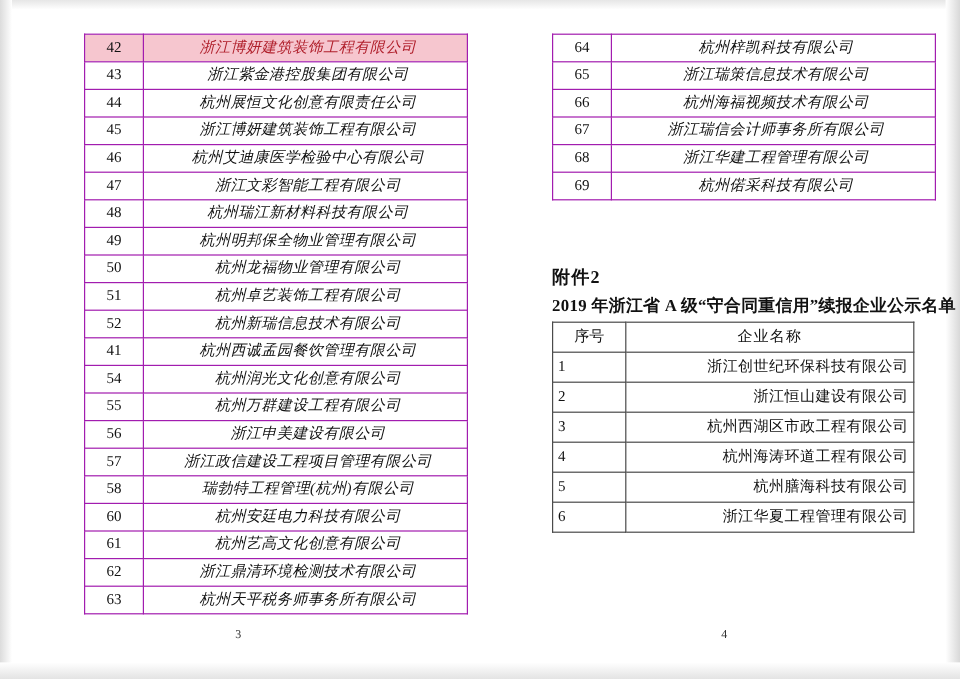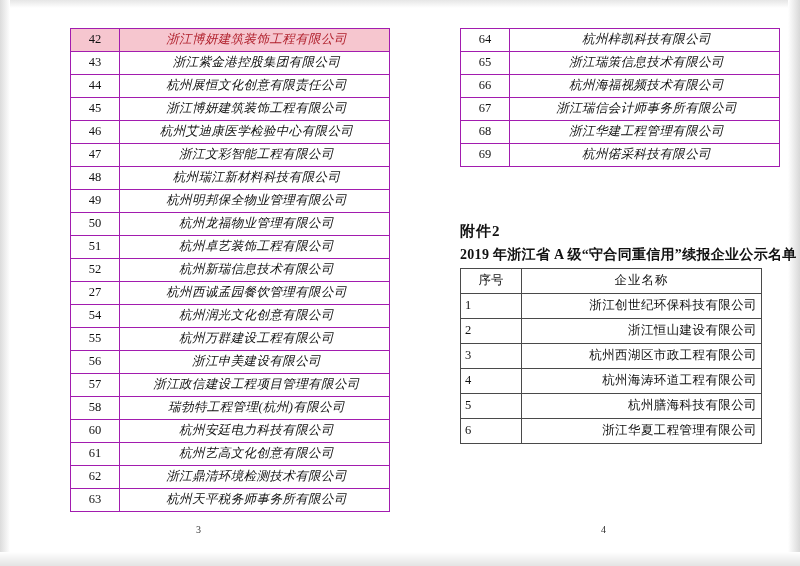--- a/index.html
+++ b/index.html
@@ -197,21 +197,21 @@
           </tr>
           <tr>
             <td class="num">51</td>
             <td class="name">杭州卓艺装饰工程有限公司</td>
           </tr>
           <tr>
             <td class="num">52</td>
             <td class="name">杭州新瑞信息技术有限公司</td>
           </tr>
           <tr>
-            <td class="num">27</td>
+            <td class="num">41</td>
             <td class="name">杭州西诚孟园餐饮管理有限公司</td>
           </tr>
           <tr>
             <td class="num">54</td>
             <td class="name">杭州润光文化创意有限公司</td>
           </tr>
           <tr>
             <td class="num">55</td>
             <td class="name">杭州万群建设工程有限公司</td>
           </tr>

